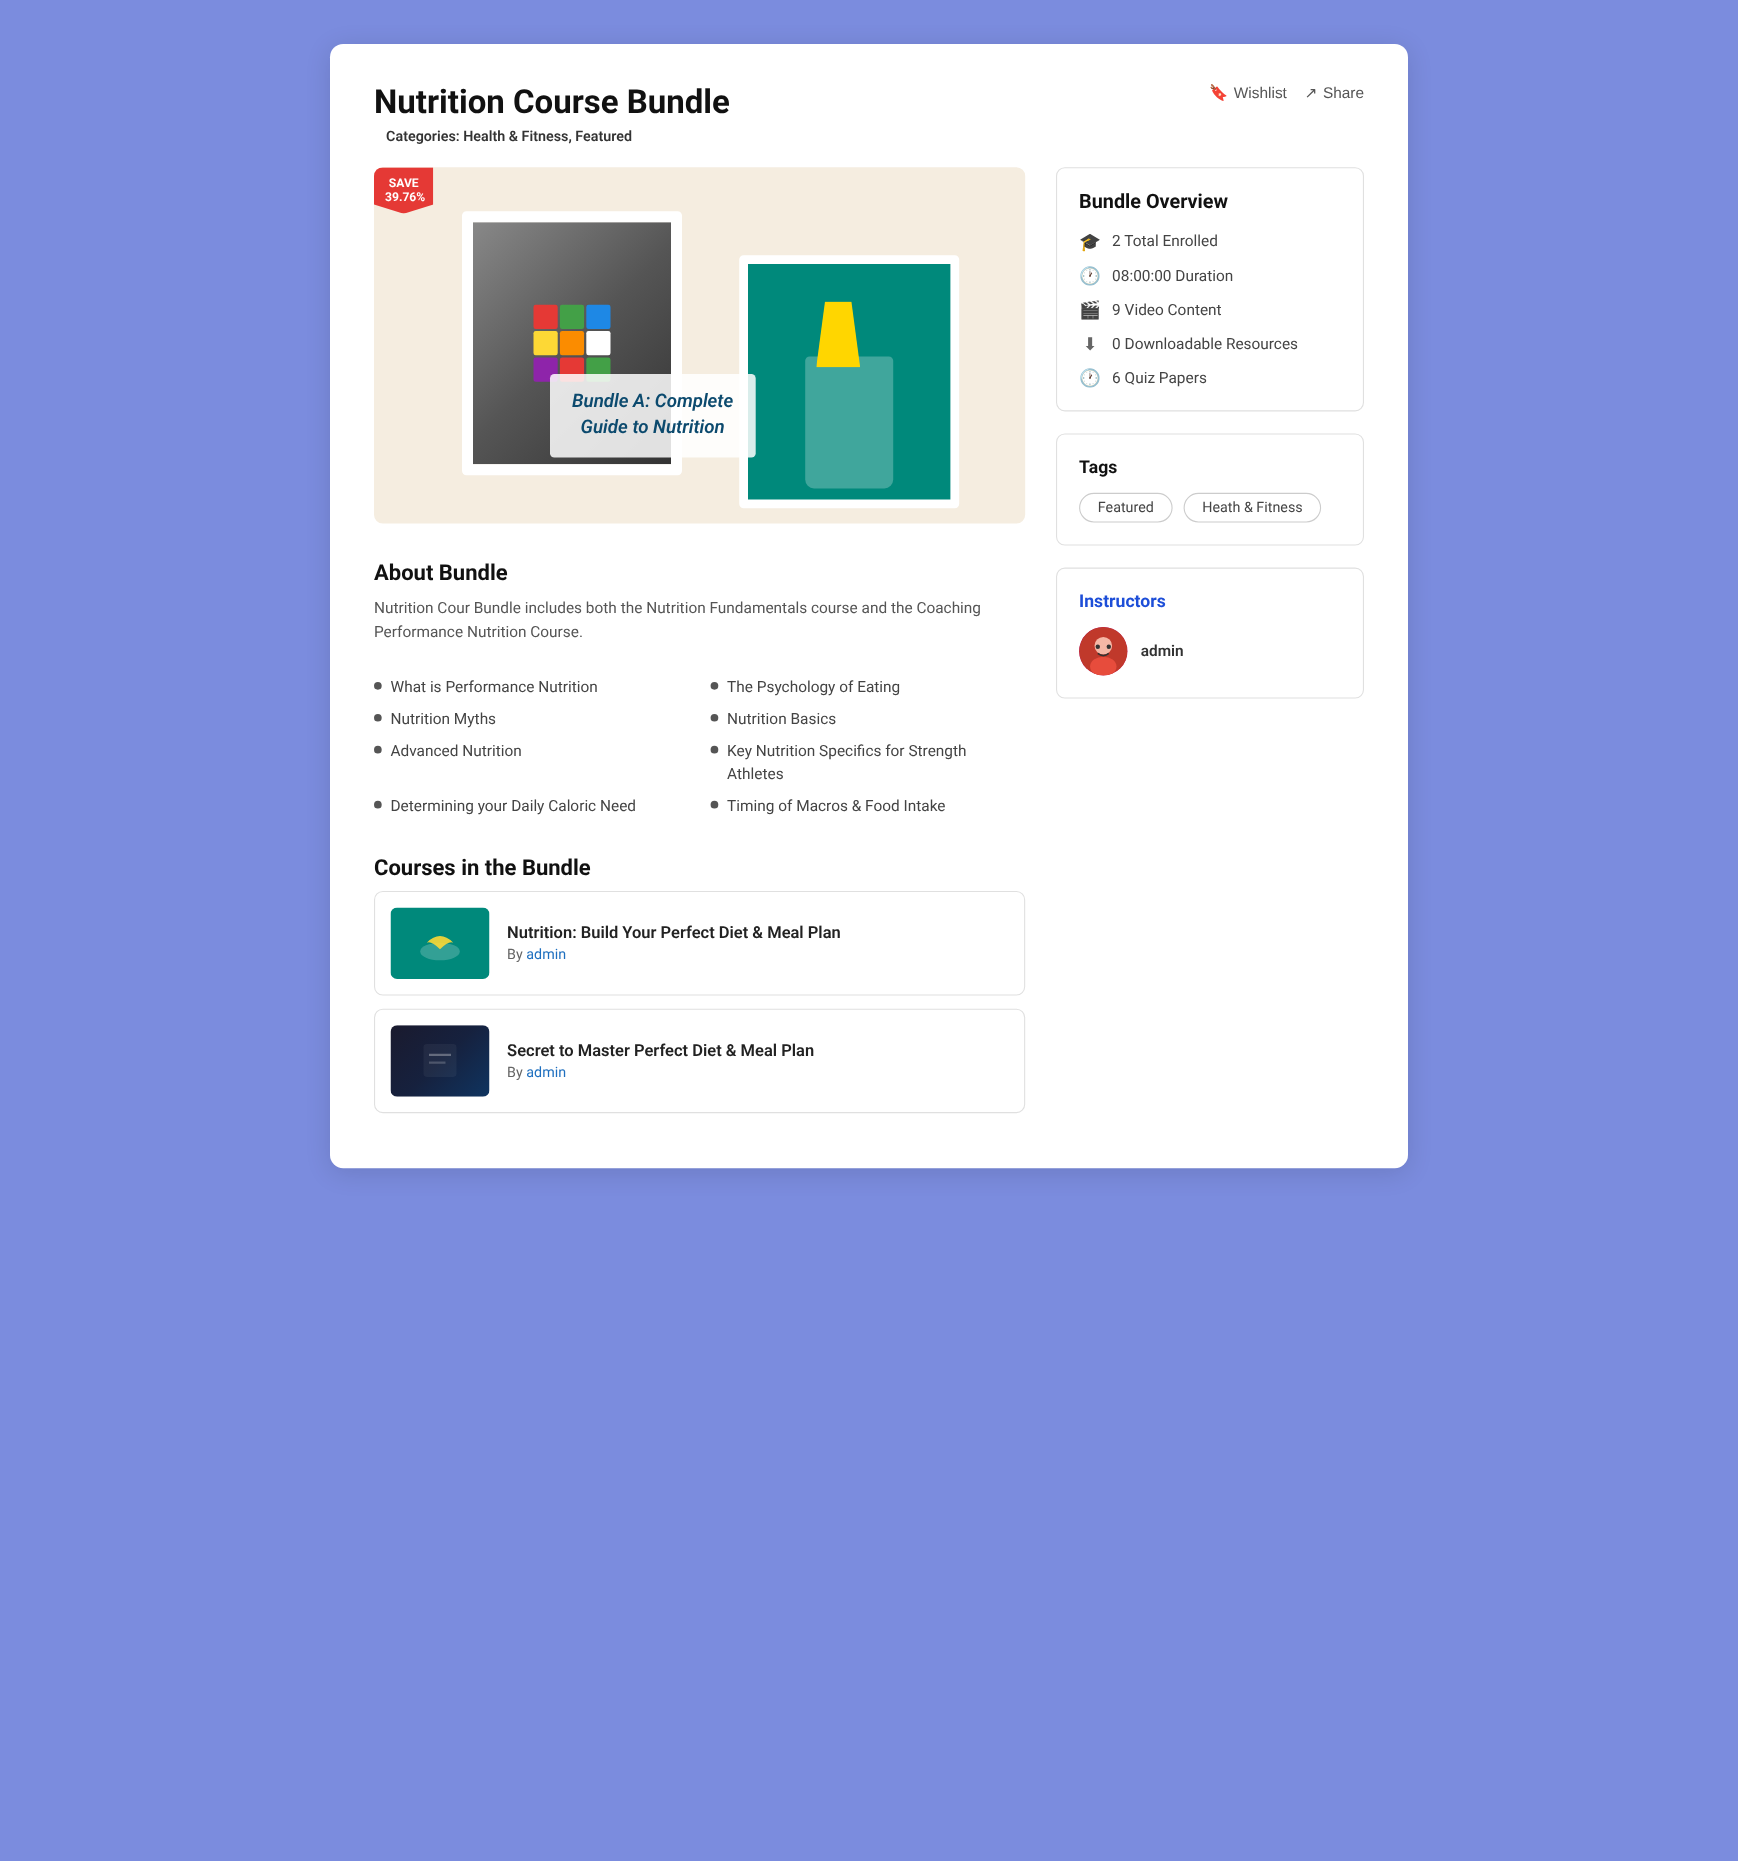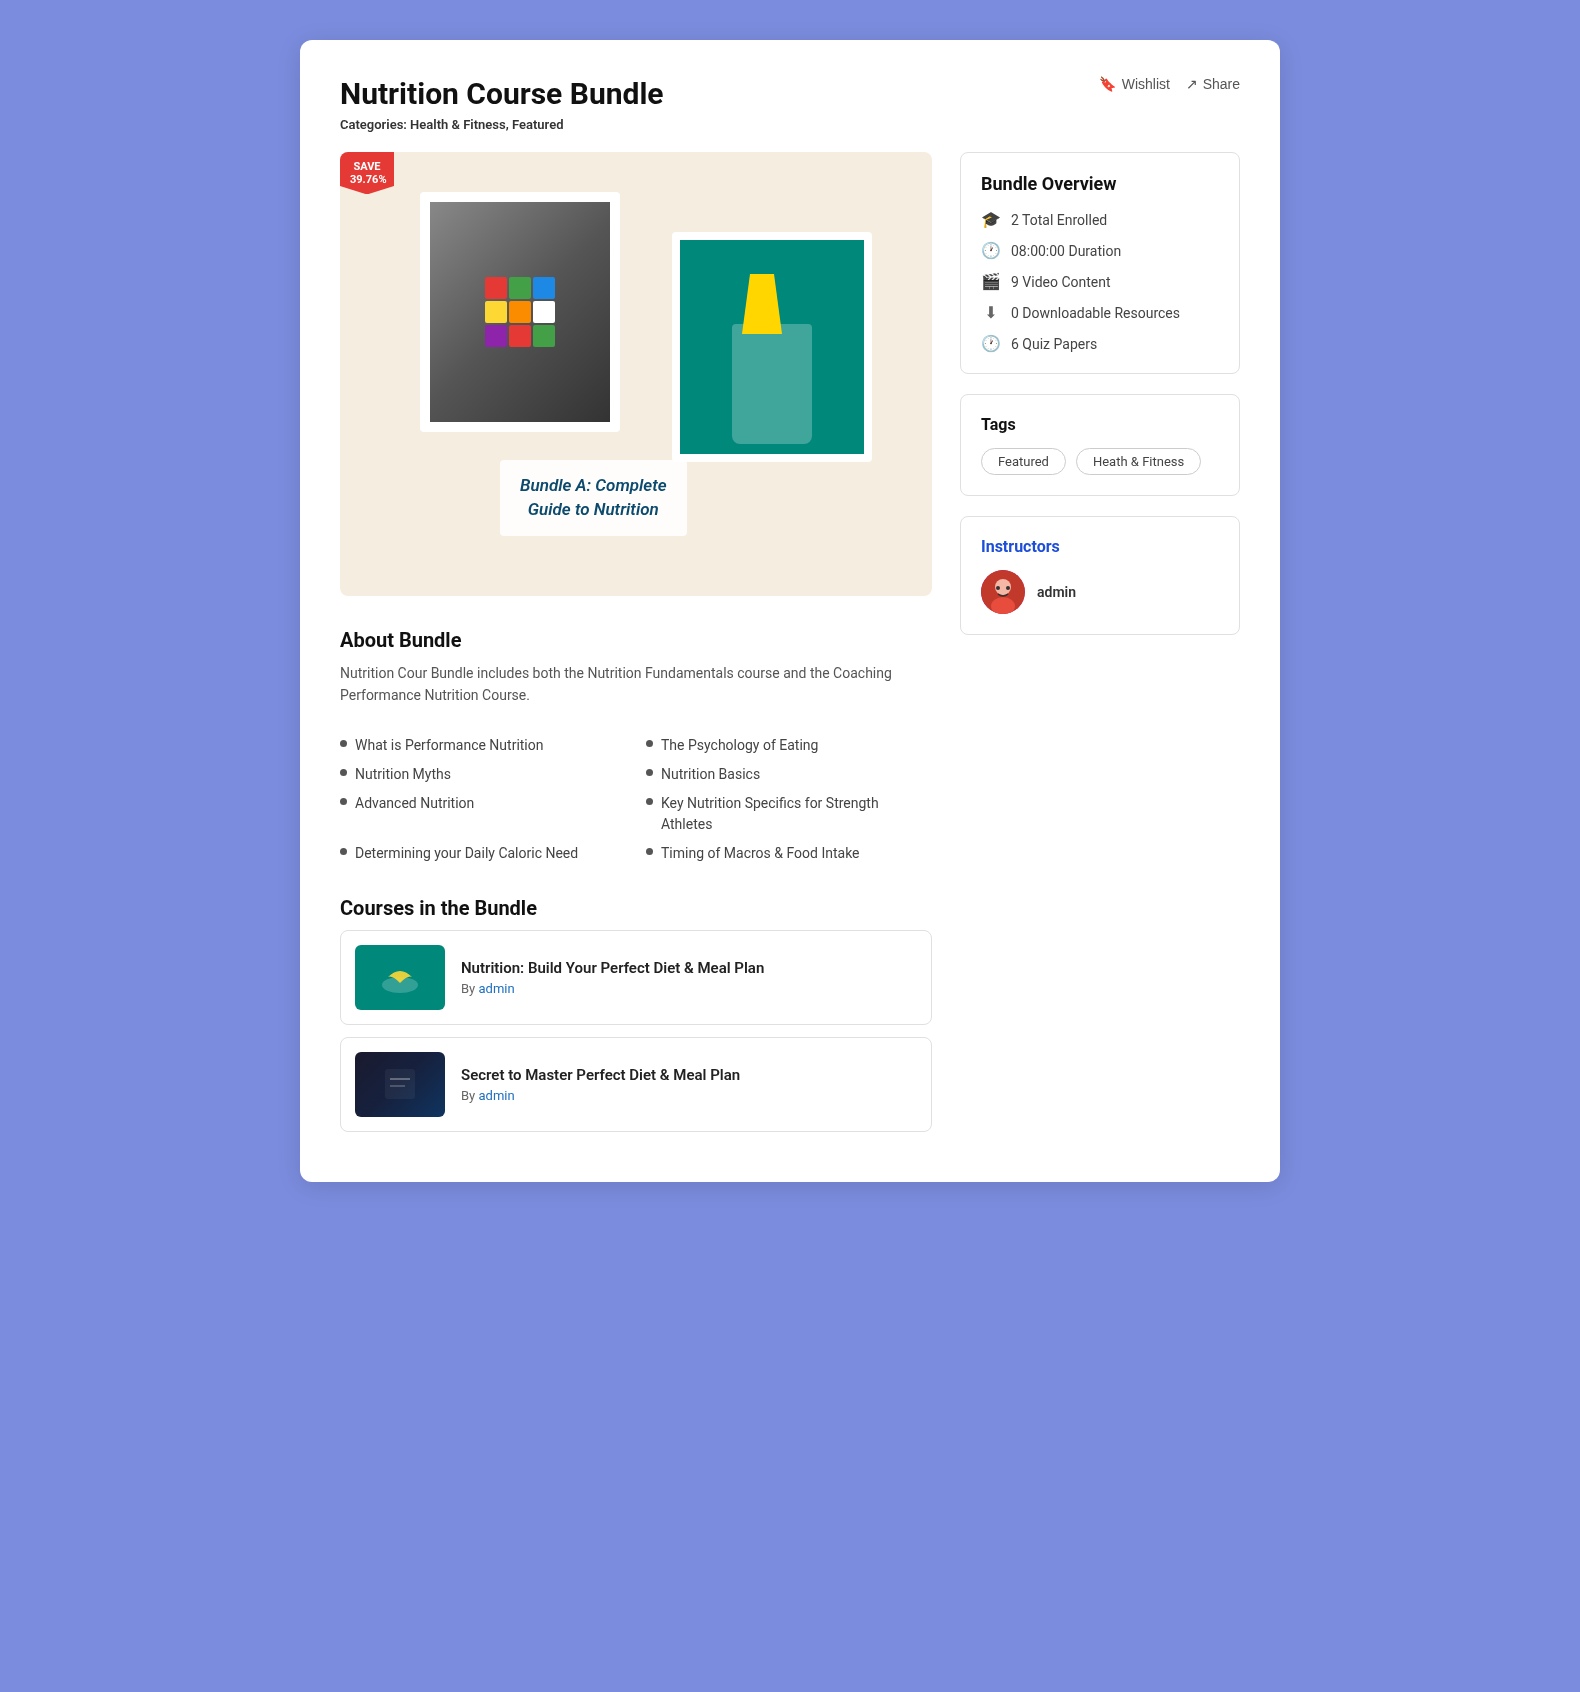--- a/index.html
+++ b/index.html
@@ -28,20 +28,21 @@
     }
     .page-title {
       font-size: 30px;
       font-weight: 700;
       color: #111;
     }
     .categories-row {
       margin-top: 6px;
       font-size: 13px;
       color: #666;
+      margin-left: 11px;
     }
     .categories-row span {
       font-weight: 600;
       color: #333;
     }
     .header-actions {
       display: flex;
       gap: 16px;
       align-items: center;
     }
@@ -61,21 +62,21 @@
       gap: 28px;
     }
     .left-col { flex: 1; min-width: 0; }
     .right-col { width: 280px; flex-shrink: 0; }
     
     .hero-wrap {
       position: relative;
       background: #f5ede0;
       border-radius: 8px;
       overflow: hidden;
-      height: 444px;
+      height: 324px;
       margin-bottom: 32px;
     }
     .save-badge {
       position: absolute;
       top: 0;
       left: 0;
       background: #e53935;
       color: #fff;
       font-size: 11px;
       font-weight: 700;

